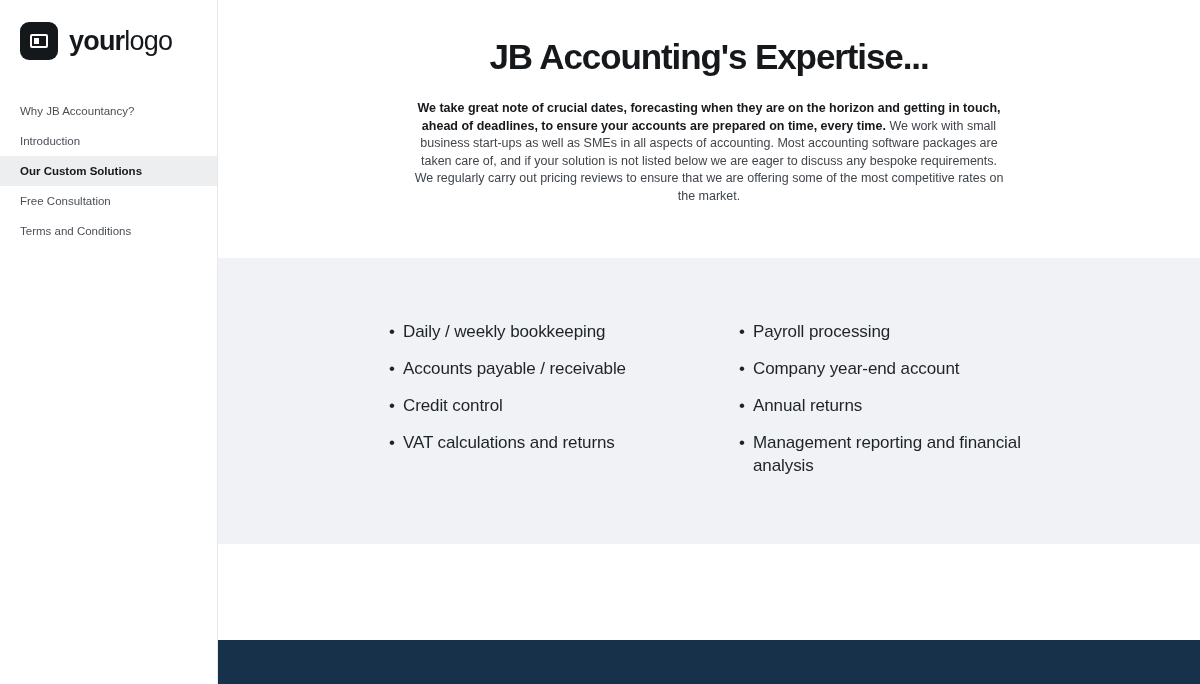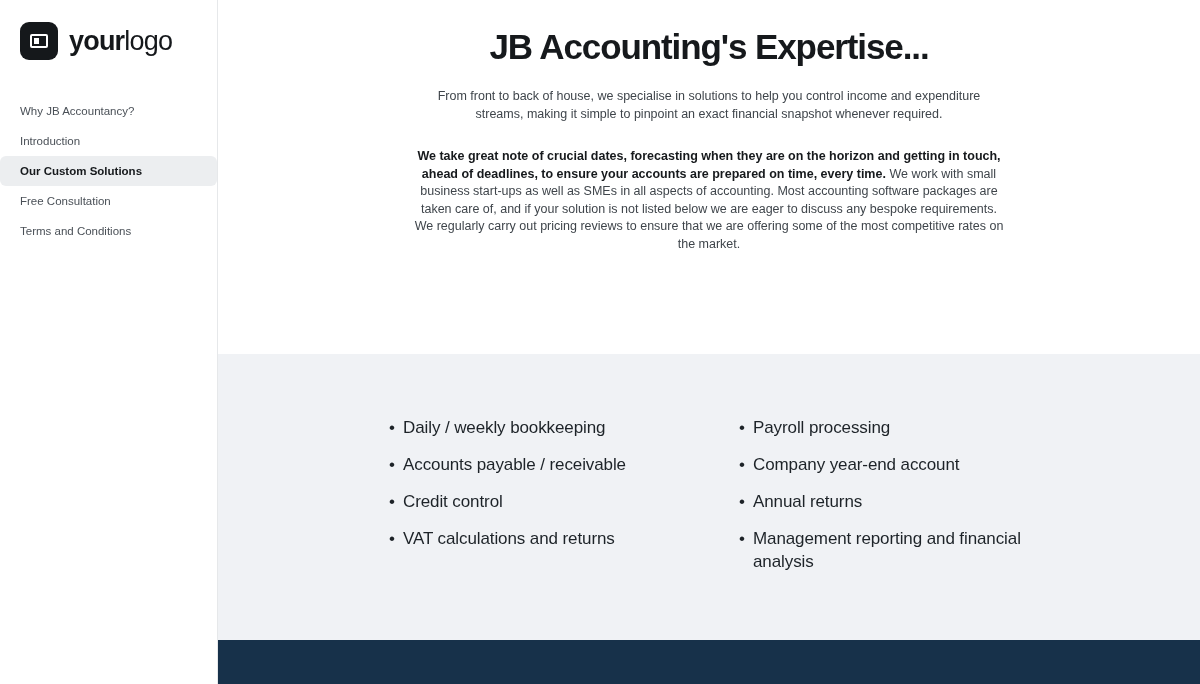--- a/index.html
+++ b/index.html
@@ -79,35 +79,34 @@
     cursor: pointer;
     border: none;
     background: transparent;
     text-align: left;
     font-family: "Liberation Sans", sans-serif;
   }
   .nav-item.active {
     background: #eceef0;
     color: #15181b;
     font-weight: 700;
-    border-radius: 6px;
   }
 
   
   .main {
     flex: 1 1 auto;
     height: 684px;
     position: relative;
     background: #ffffff;
     overflow: hidden;
   }
   .hero {
-    height: 354px;
-    background: #ffffff;
-    padding-top: 28px;
+    height: 258px;
+    background: #ffffff;
+    padding-top: 38px;
   }
   .hero h1 {
     text-align: center;
     font-size: 35px;
     line-height: 37px;
     letter-spacing: -1.1px;
     color: #16191c;
     font-weight: 700;
   }
   .hero h1 .l2 { display: block; }
@@ -196,21 +195,20 @@
     </nav>
   </aside>
 
   <main class="main">
 
     <section class="hero">
       <h1>
         <span class="l1">JB Accounting's Expertise...</span>
       </h1>
 
-      <p class="intro">From front to back of house, we specialise in solutions to help you control income and expenditure streams, making it simple to pinpoint an exact financial snapshot whenever required.</p>
 
       <p class="body-copy"><b>We take great note of crucial dates, forecasting when they are on the horizon and getting in touch, ahead of deadlines, to ensure your accounts are prepared on time, every time.</b><span> We work with small business start-ups as well as SMEs in all aspects of accounting.  Most accounting software packages are taken care of, and if your solution is not listed below we are eager to discuss any bespoke requirements. We regularly carry out pricing reviews to ensure that we are offering some of the most competitive rates on the market.</span></p>
     </section>
 
     <section class="services">
       <div class="svc-grid">
 
         <div class="svc-col">
           <div class="svc-item">
             <span class="svc-bullet">•</span>

